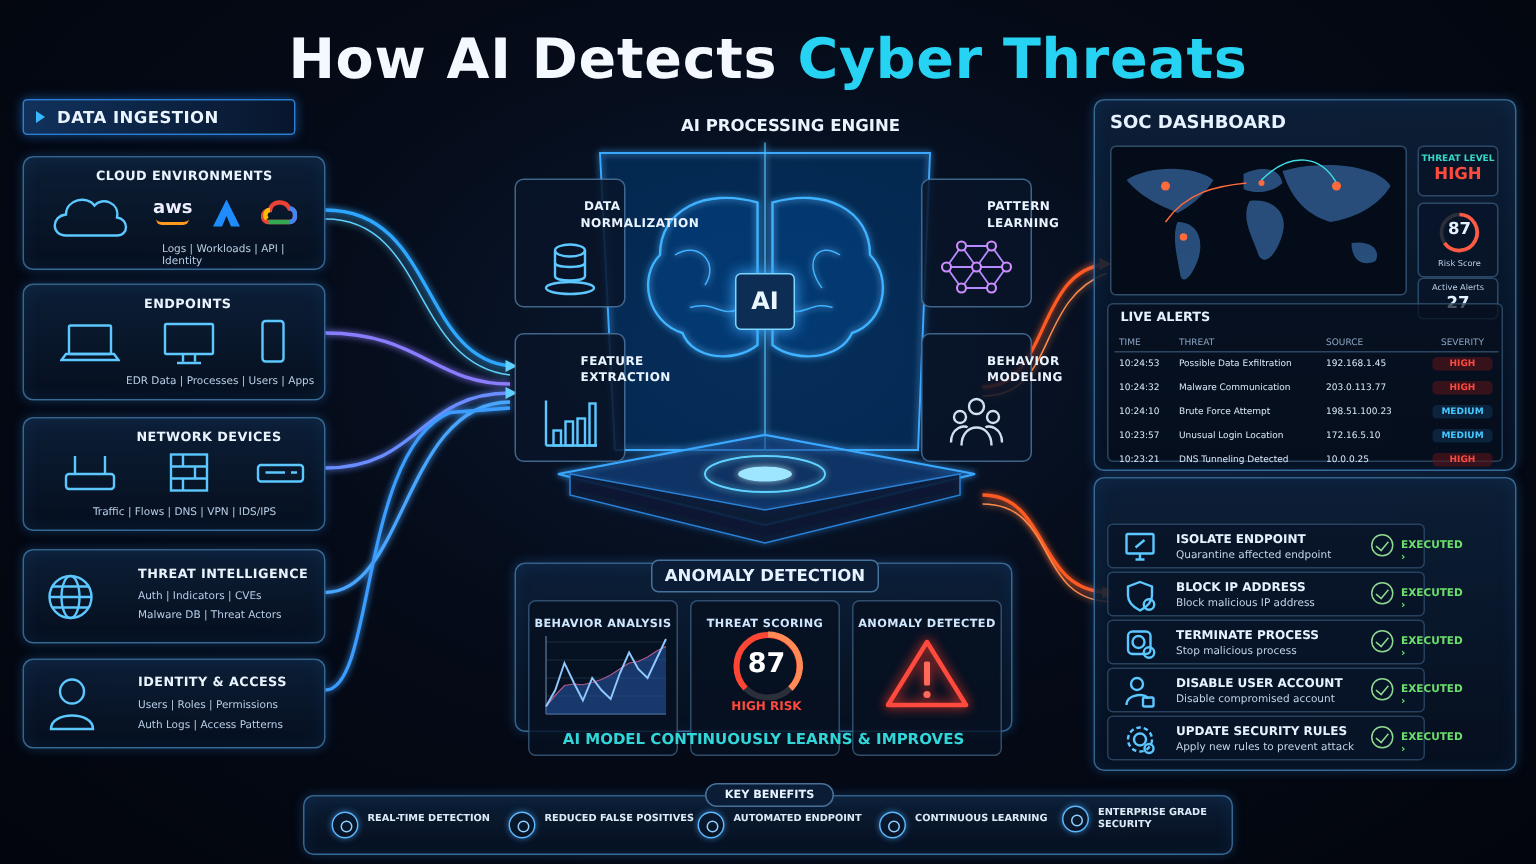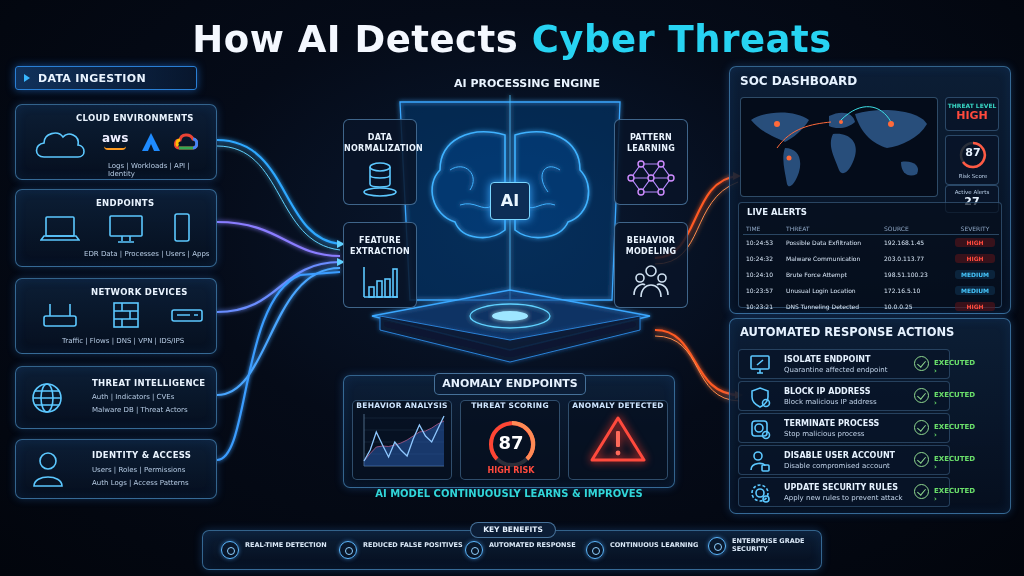--- a/index.html
+++ b/index.html
@@ -34,29 +34,29 @@
   }
   .tri { width: 0; height: 0; border-left: 6px solid #38b6ff; border-top: 4px solid transparent; border-bottom: 4px solid transparent; margin-right: 8px; }
   .src-card { left: 15px; width: 202px; }
   .icon-line { stroke: #5cc8ff; fill: none; stroke-width: 1.6; }
   .sidebox {
     position: absolute; width: 74px; height: 86px;
     border: 1.3px solid rgba(110,170,220,0.55); border-radius: 6px;
     background: rgba(8,20,40,0.85);
     text-align: center; padding-top: 12px;
   }
-  .sidebox .hdr { font-size: 8px; line-height: 11px; font-weight: bold; }
+  .sidebox .hdr { font-size: 8px; line-height: 11px; font-weight: bold; margin-left: 43px; }
   .engine-title { position: absolute; top: 77px; left: 420px; width: 180px; text-align: right; font-size: 11px; font-weight: bold; color: #eaf4ff; }
   .anom { left: 343px; top: 375px; width: 332px; height: 113px; }
   .anom-title {
     position: absolute; left: 90px; top: -3px; width: 152px; height: 22px;
     border: 1.3px solid rgba(110,170,220,0.6); border-radius: 5px;
     background: #0b1d36; text-align: center; line-height: 20px; font-size: 11px; font-weight: bold;
   }
-  .anom-cell { position: absolute; top: 24px; width: 100px; height: 80px; border: 1px solid rgba(110,170,220,0.4); border-radius: 5px; background: rgba(6,16,32,0.8); text-align: center; padding-top: 0; }
+  .anom-cell { position: absolute; top: 24px; width: 100px; height: 104px; border: 1px solid rgba(110,170,220,0.4); border-radius: 5px; background: rgba(6,16,32,0.8); text-align: center; padding-top: 10px; }
   .anom-cell .hdr { font-size: 7.5px; color: #cfe6ff; }
   .learns { position: absolute; left: 343px; top: 488px; width: 332px; text-align: center; color: #31d6d9; font-size: 10px; font-weight: bold; }
   .soc { left: 729px; top: 66px; width: 282px; height: 248px; }
   .soc .head { position: absolute; left: 10px; top: 7px; font-size: 12px; font-weight: bold; }
   .map { position: absolute; left: 10px; top: 30px; width: 198px; height: 100px; border: 1px solid rgba(110,170,220,0.4); border-radius: 4px; background: #040c1a; overflow: hidden; }
   .stat { position: absolute; left: 215px; width: 54px; border: 1px solid rgba(110,170,220,0.35); border-radius: 4px; background: rgba(8,20,40,0.85); text-align: center; }
   .alerts { position: absolute; left: 8px; top: 135px; width: 264px; height: 106px; border: 1px solid rgba(110,170,220,0.35); border-radius: 4px; background: rgba(6,14,28,0.7); }
   .alerts .lbl { position: absolute; left: 8px; top: 4px; font-size: 8.5px; font-weight: bold; }
   table.al { position: absolute; left: 4px; top: 20px; width: 256px; border-collapse: collapse; font-size: 6px; color: #d9e7f7; }
   table.al th { font-weight: normal; color: #8ea6c4; text-align: left; padding: 2px 3px; border-bottom: 1px solid rgba(110,170,220,0.2); }
@@ -135,21 +135,21 @@
 </svg>
 
 <div class="abs" style="left:490px;top:182px;width:40px;height:38px;border:1.6px solid #7ad6ff;border-radius:4px;background:#0d2d55;box-shadow:0 0 10px #3aa8ff;text-align:center;line-height:35px;font-weight:bold;font-size:16px;color:#eaf6ff;">AI</div>
 
 <div class="section-tab">
   <span class="tri"></span>
   <span class="hdr" style="font-size:11px">DATA INGESTION</span>
 </div>
 
 <div class="panel src-card" style="top:104px;height:76px;">
-  <div class="hdr abs" style="left:60px;top:8px;font-size:8.5px">CLOUD ENVIRONMENTS</div>
+  <div class="hdr abs" style="left:48px;top:8px;font-size:8.5px">CLOUD ENVIRONMENTS</div>
   <svg class="abs" style="left:18px;top:22px" width="52" height="34">
       <path class="icon-line" d="M10 30 C 0 30, 0 17, 10 16 C 10 6, 24 3, 29 10 C 34 4, 46 8, 44 18 C 52 19, 52 30, 44 30 Z"></path>
     </svg>
   <div class="abs" style="left:86px;top:26px;font-size:12px;font-weight:bold;color:#eef">aws</div>
   <div class="abs" style="left:88px;top:41px;width:22px;height:4px;border-bottom:2px solid #ff9a1f;border-radius:0 0 10px 10px;"></div>
   <svg class="abs" style="left:124px;top:27px" width="22" height="20">
       <polygon points="2,19 11,1 20,19 14,19 11,12 8,19" fill="#1e8bff"></polygon>
     </svg>
   <svg class="abs" style="left:158px;top:27px" width="24" height="20">
       <path d="M5 16 C 0 16,0 8,6 8 C 7 2,16 1,19 7 C 24 7,24 16,19 16 Z" fill="none" stroke="#ea4335" stroke-width="3"></path>
@@ -259,21 +259,21 @@
   <div class="hdr">MODELING</div>
   <svg width="40" height="36" style="margin-top:6px">
       <circle class="icon-line" cx="20" cy="8" r="5" style="stroke:#cfe0f0"></circle>
       <path class="icon-line" style="stroke:#cfe0f0" d="M10 34 C 10 18, 30 18, 30 34 M3 32 C 3 22, 12 20, 14 22 M37 32 C 37 22, 28 20, 26 22"></path>
       <circle class="icon-line" style="stroke:#cfe0f0" cx="9" cy="15" r="4"></circle>
       <circle class="icon-line" style="stroke:#cfe0f0" cx="31" cy="15" r="4"></circle>
     </svg>
 </div>
 
 <div class="panel anom">
-  <div class="anom-title">ANOMALY ENDPOINTS</div>
+  <div class="anom-title">ANOMALY DETECTION</div>
   <div class="anom-cell" style="left:8px;">
     <div class="hdr">BEHAVIOR ANALYSIS</div>
     <svg width="92" height="60" id="bchart">
       <g stroke="rgba(120,160,200,0.25)" stroke-width="0.5">
           <line x1="8" y1="8" x2="88" y2="8"></line>
           <line x1="8" y1="20" x2="88" y2="20"></line>
           <line x1="8" y1="32" x2="88" y2="32"></line>
           <line x1="8" y1="44" x2="88" y2="44"></line>
         </g>
       <line x1="8" y1="56" x2="88" y2="56" stroke="#6a8cb0" stroke-width="0.7"></line>
@@ -385,21 +385,20 @@
             <td>DNS Tunneling Detected</td>
             <td>10.0.0.25</td>
             <td style="text-align:center"><span class="sev high">HIGH</span></td>
           </tr>
       </tbody>
     </table>
   </div>
 </div>
 
 <div class="panel resp">
-  <div class="head">AUTOMATED RESPONSE ACTIONS</div>
   <div class="act" style="top:30px">
     <svg class="ico">
         <rect class="icon-line" x="2" y="2" width="18" height="13" rx="1"></rect>
         <path class="icon-line" d="M8 19 L14 19 M11 15 L11 19 M8 11 L14 6"></path>
       </svg>
     <div class="t">ISOLATE ENDPOINT</div>
     <div class="d">Quarantine affected endpoint</div>
     <div class="chk"></div>
     <div class="ex"><span>EXECUTED</span> ›</div>
   </div>
@@ -453,21 +452,21 @@
   <div class="ben" style="left:18px">
       <span class="bi"></span>
       <span>REAL-TIME DETECTION</span>
     </div>
   <div class="ben" style="left:136px">
       <span class="bi"></span>
       <span>REDUCED FALSE POSITIVES</span>
     </div>
   <div class="ben" style="left:262px">
       <span class="bi"></span>
-      <span>AUTOMATED RESPONSE</span>
+      <span>AUTOMATED ENDPOINT</span>
     </div>
   <div class="ben" style="left:383px">
       <span class="bi"></span>
       <span>CONTINUOUS LEARNING</span>
     </div>
   <div class="ben" style="left:505px;top:6px">
       <span class="bi"></span>
       <span><span>ENTERPRISE GRADE</span><br><span>SECURITY</span></span>
     </div>
 </div>

